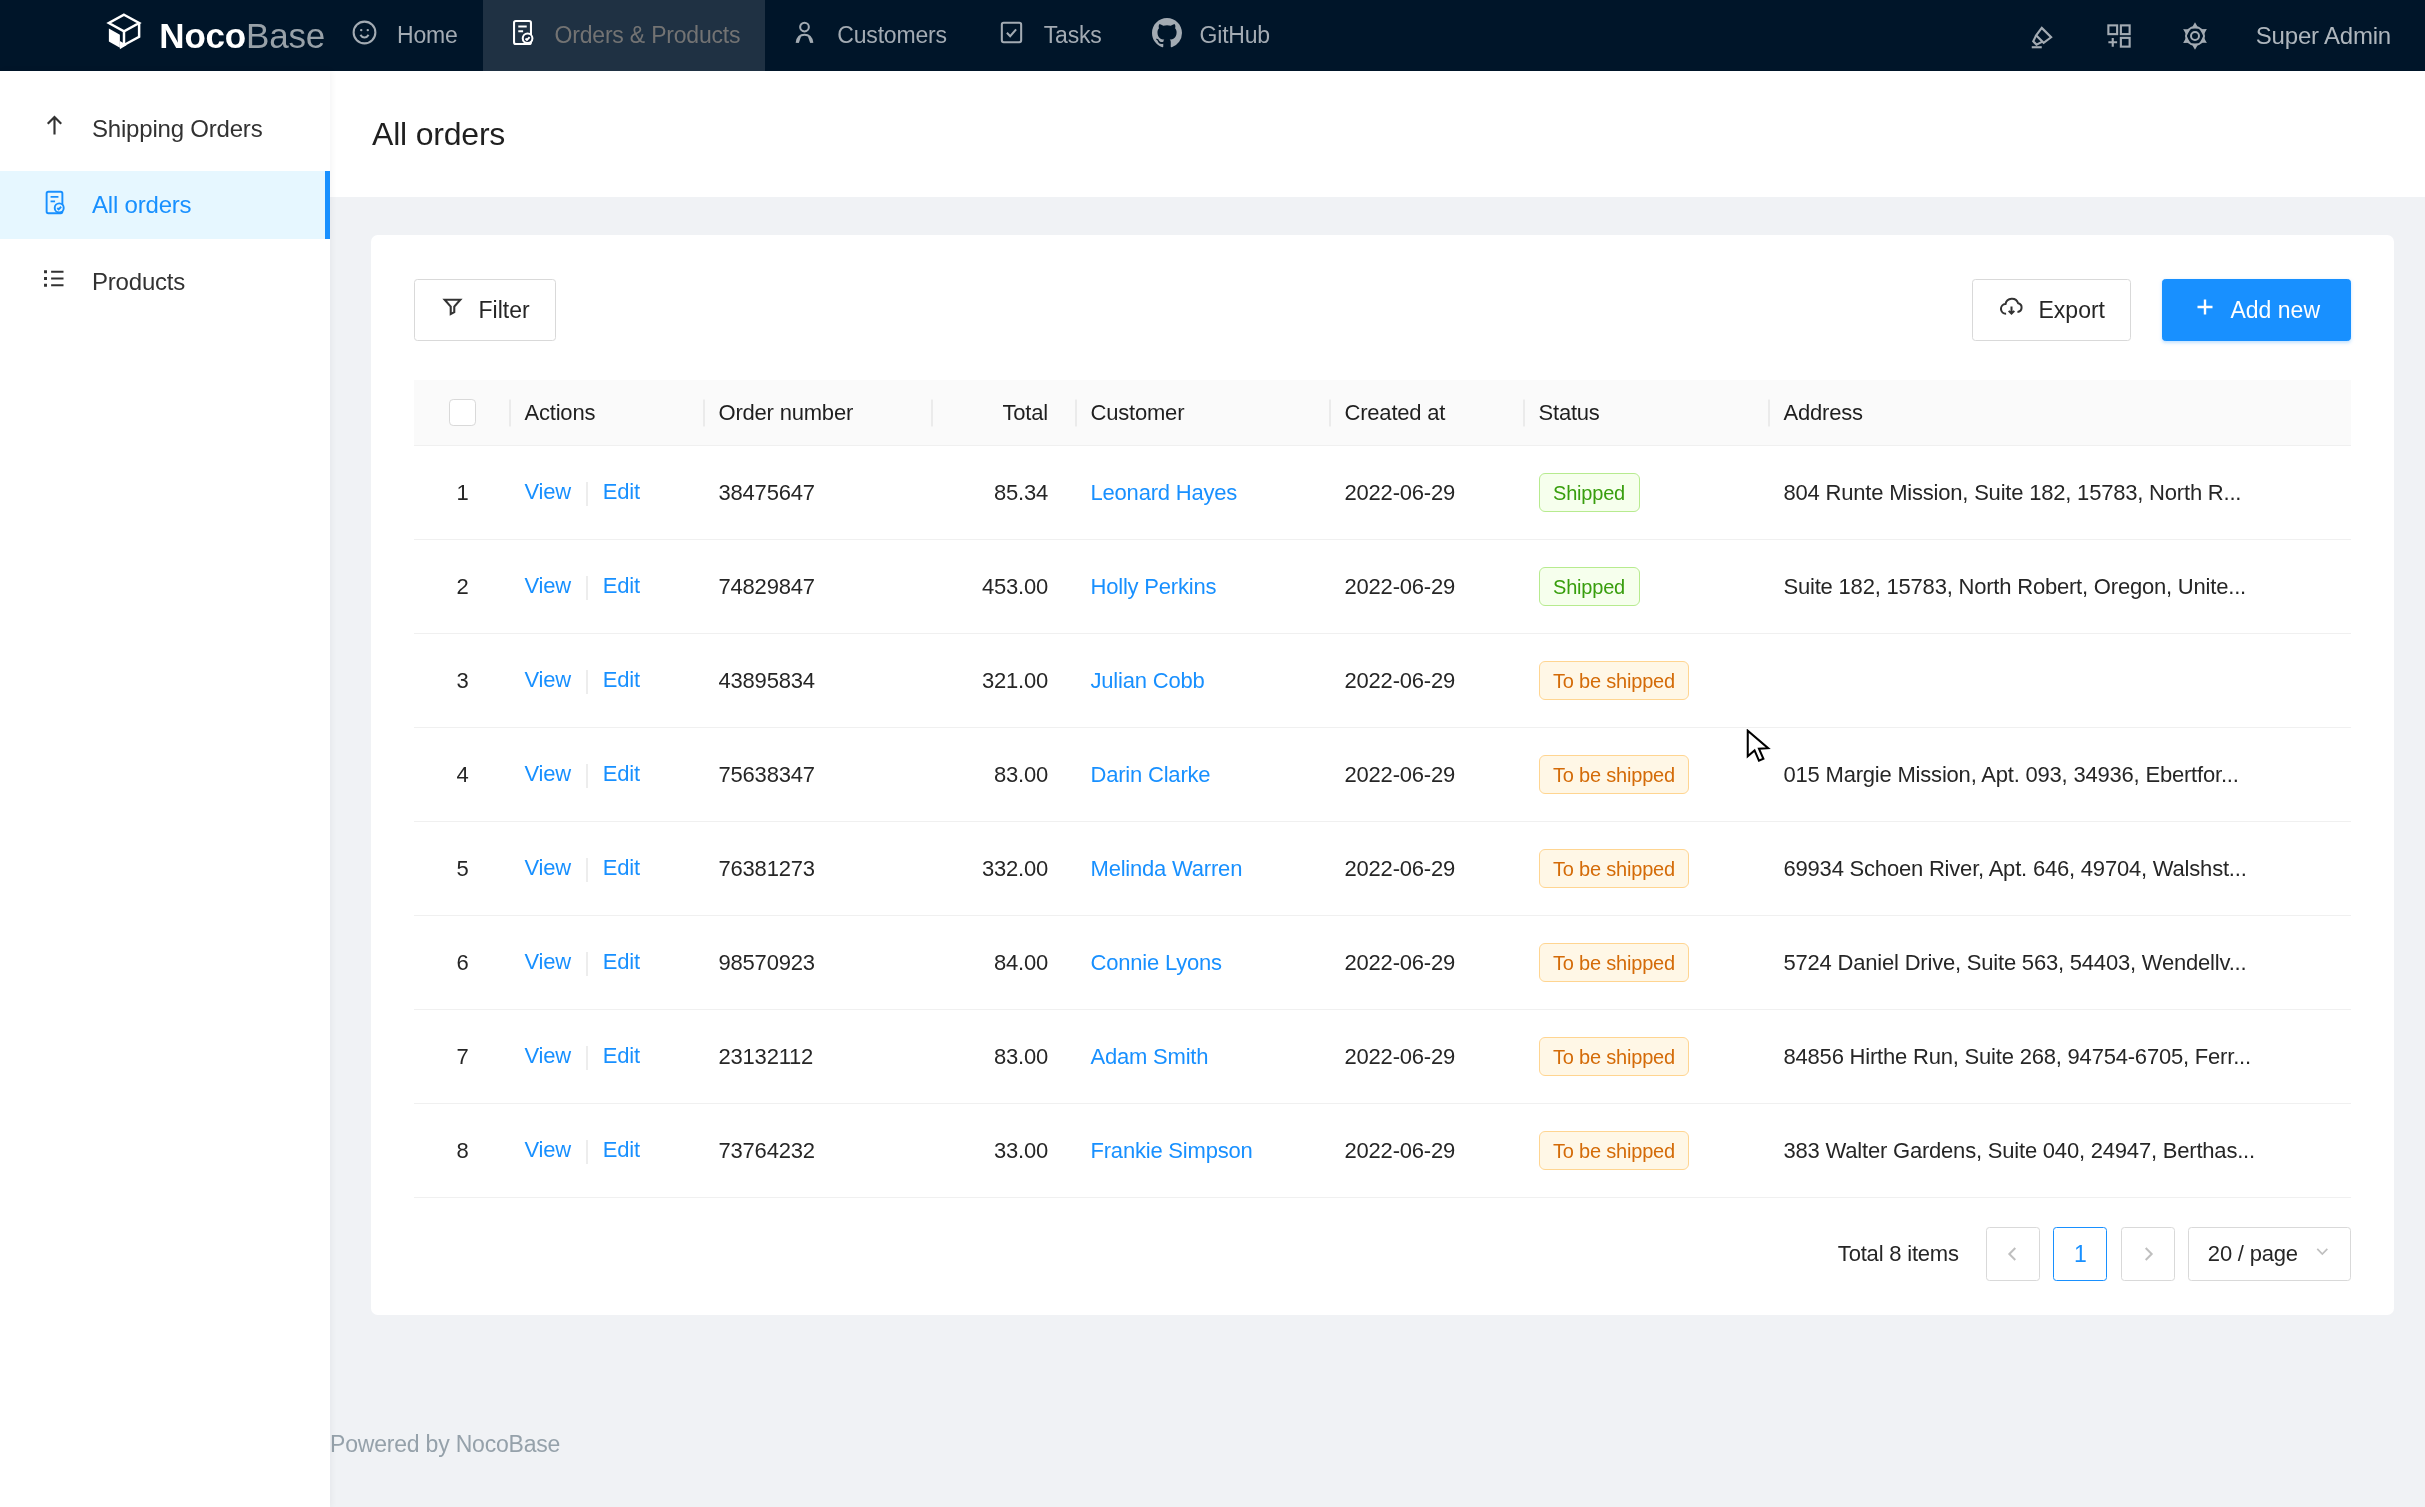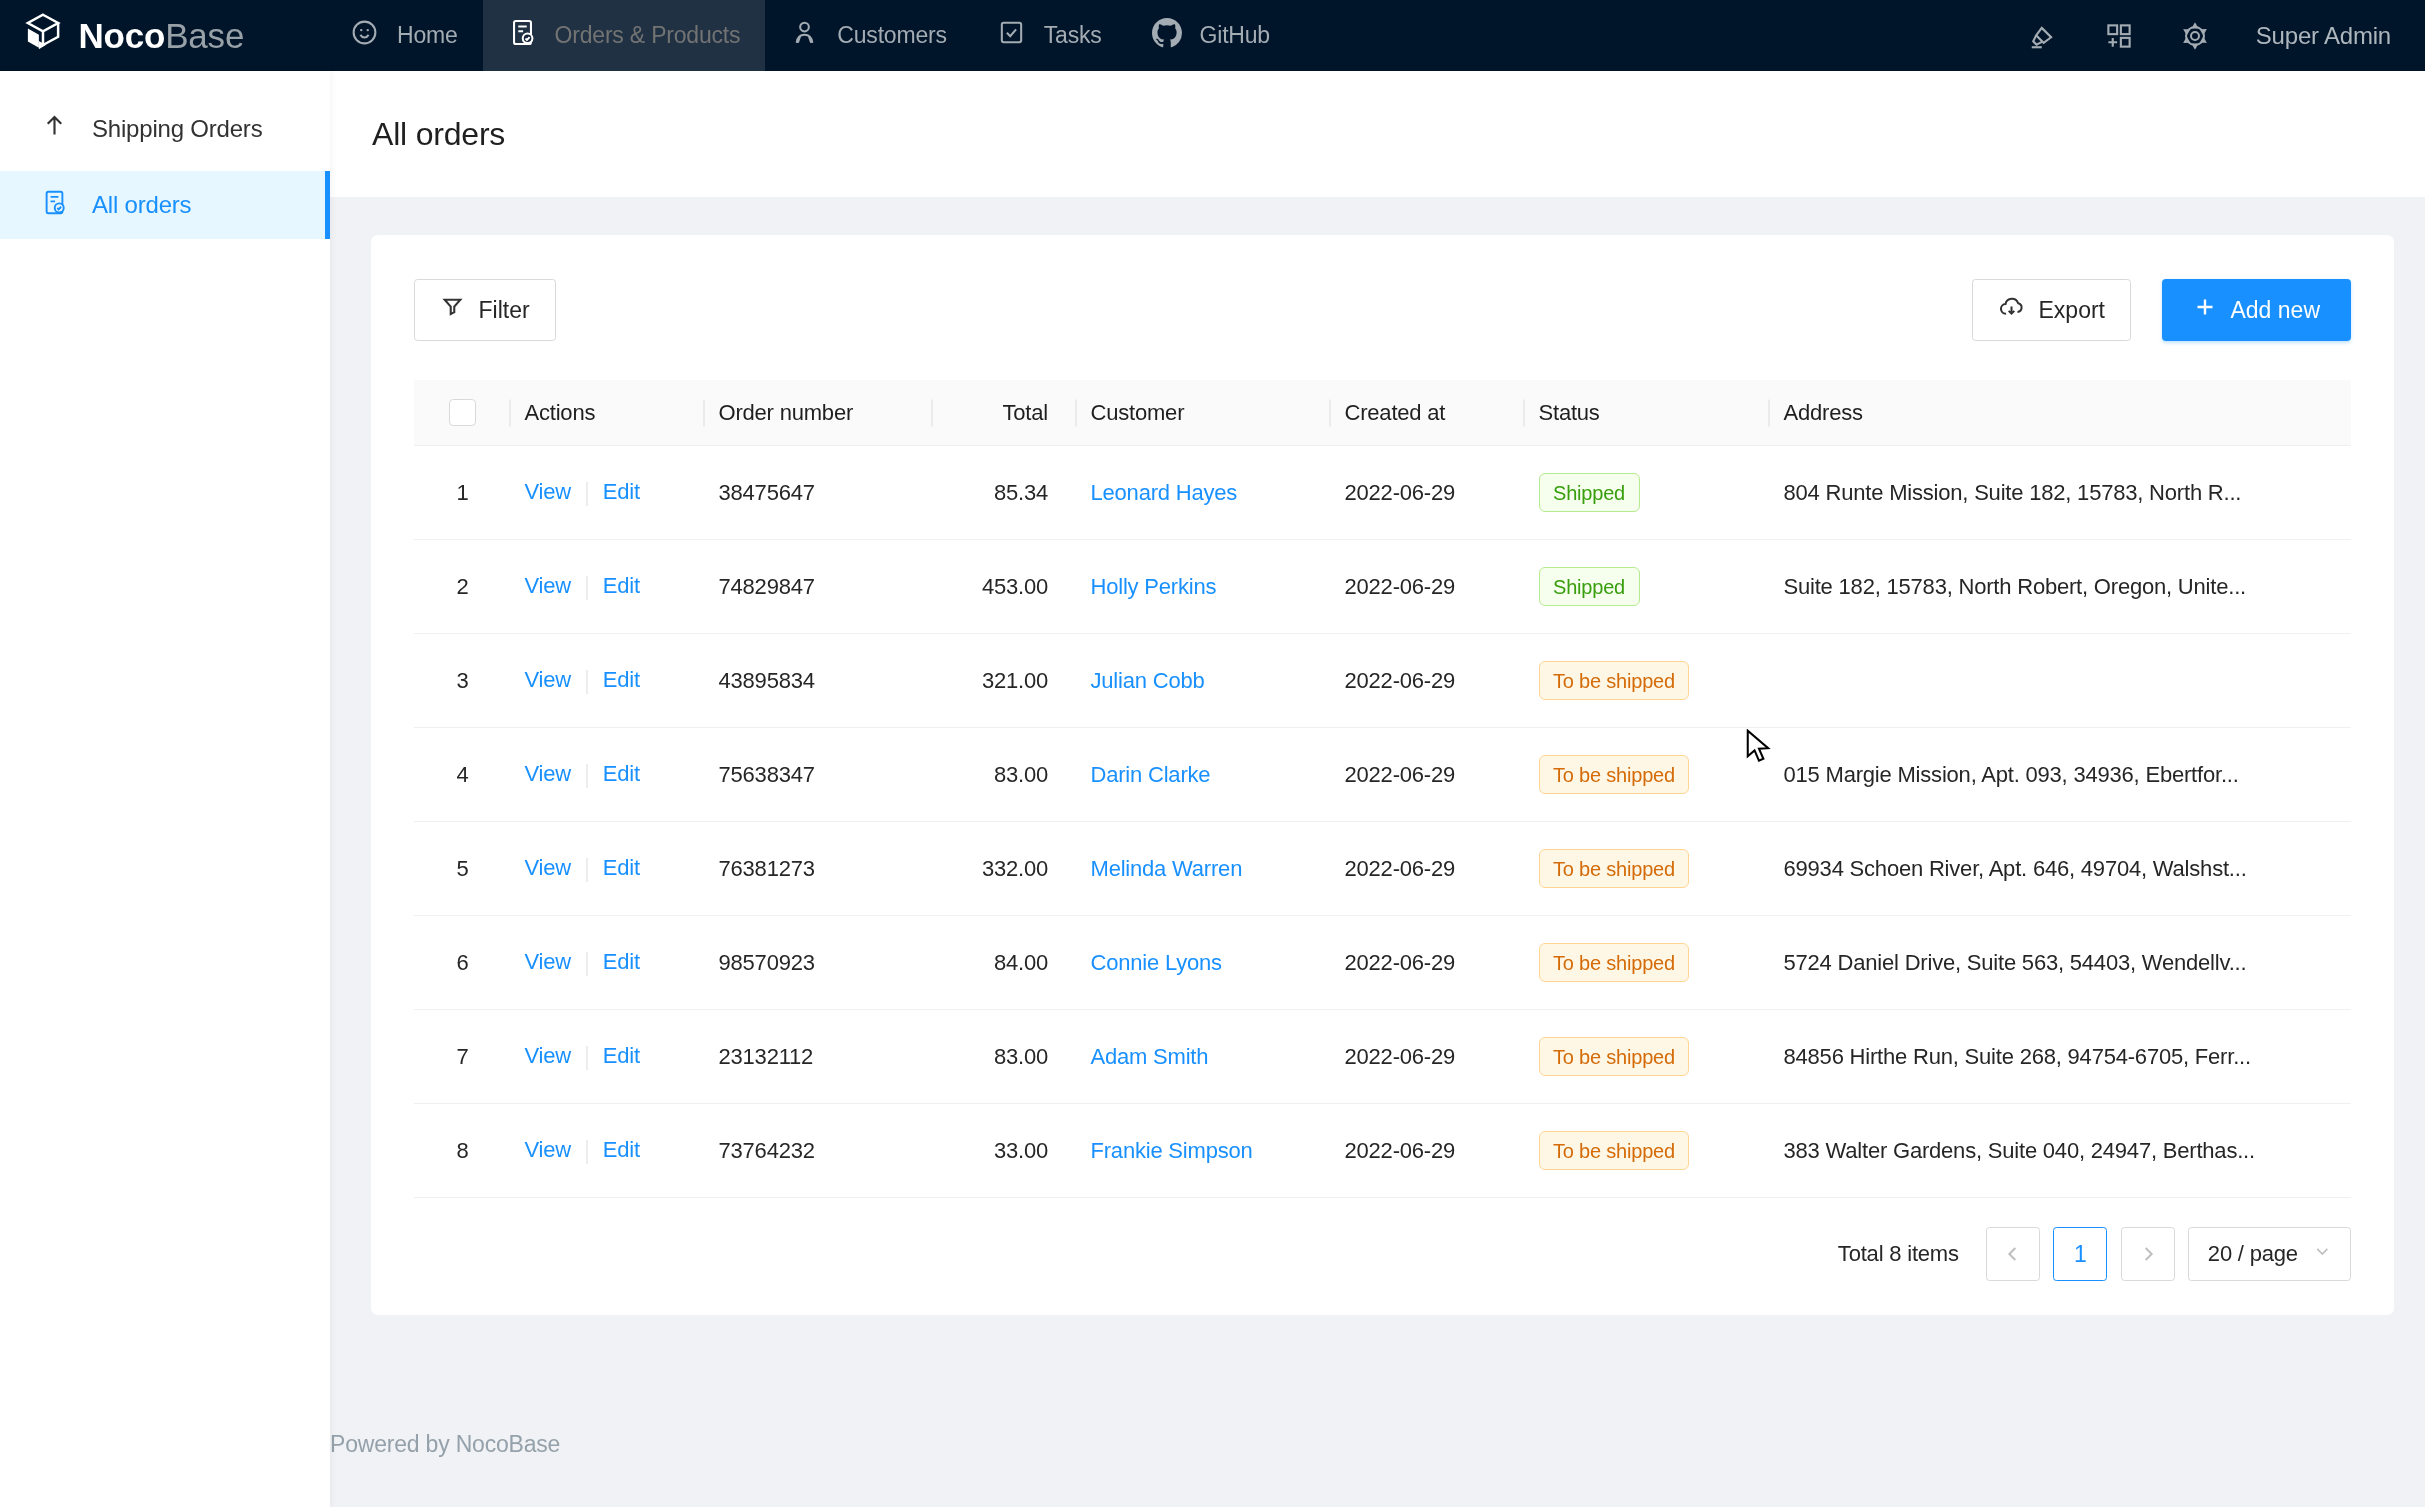--- a/index.html
+++ b/index.html
@@ -2,21 +2,21 @@
 <html style="font-size:13.5px"><head>
 <meta charset="utf-8">
 <style>
   html,body{margin:0;padding:0;background:#f0f2f5;}
   body{width:2426px;height:1508px;overflow:hidden;font-family:"Liberation Sans","DejaVu Sans",sans-serif;color:#262626;position:relative;letter-spacing:-0.2px;}
   *{box-sizing:border-box;}
   a{text-decoration:none;}
 
   
   .topnav{height:71px;background:#001529;display:flex;align-items:stretch;}
-  .logo{width:325px;display:flex;align-items:center;padding-left:21px;gap:13.5px;flex:none;}
+  .logo{width:325px;display:flex;align-items:center;padding-left:15px;gap:13.5px;flex:none;justify-content:flex-end;}
   .logo-text{font-size:35px;line-height:1;}
   .logo-noco{color:#ffffff;font-weight:700;}
   .logo-base{color:#98a1a8;font-weight:300;}
   .nav-tabs{display:flex;align-items:stretch;}
   .nav-tab{display:flex;align-items:center;gap:18px;padding:0 25px;font-size:23px;color:#a3abb3;cursor:pointer;text-align:center;}
   .nav-tab svg{flex:none;}
   .nav-tab.active{background:rgba(255,255,255,0.12);color:#737373;}
   .nav-spacer{flex:1;}
   .nav-actions{display:flex;align-items:center;gap:46px;padding-right:35px;color:#a3abb3;}
   .nav-icon-btn{display:flex;align-items:center;justify-content:center;cursor:pointer;}
@@ -179,20 +179,29 @@
     <div class="side-item active">
       <span>
         <svg width="27" height="27" viewBox="0 0 24 24" fill="none" stroke="#1890ff" stroke-width="1.7">
           <rect x="5" y="2.5" width="14" height="19" rx="1.5"></rect>
           <path d="M8.5 7h7M8.5 11h4"></path>
           <circle cx="16.2" cy="16.8" r="4" fill="#e6f7ff"></circle>
           <path d="M14.5 16.9l1.2 1.2 2.2-2.3"></path>
         </svg>
       </span>
       <span>All orders</span>
+    </div>
+    <div class="side-item">
+      <span>
+        <svg width="27" height="27" viewBox="0 0 24 24" fill="none" stroke="#323232" stroke-width="1.9">
+          <path d="M9 6h11M9 12h11M9 18h11"></path>
+          <path d="M4 6h.01M4 12h.01M4 18h.01" stroke-width="2.6" stroke-linecap="square"></path>
+        </svg>
+      </span>
+      <span>Products</span>
     </div>
   </div>
 
   <div class="main">
     <div class="page-header">
       <span class="page-title">All orders</span>
     </div>
 
     <div class="card">
       <div class="toolbar">

